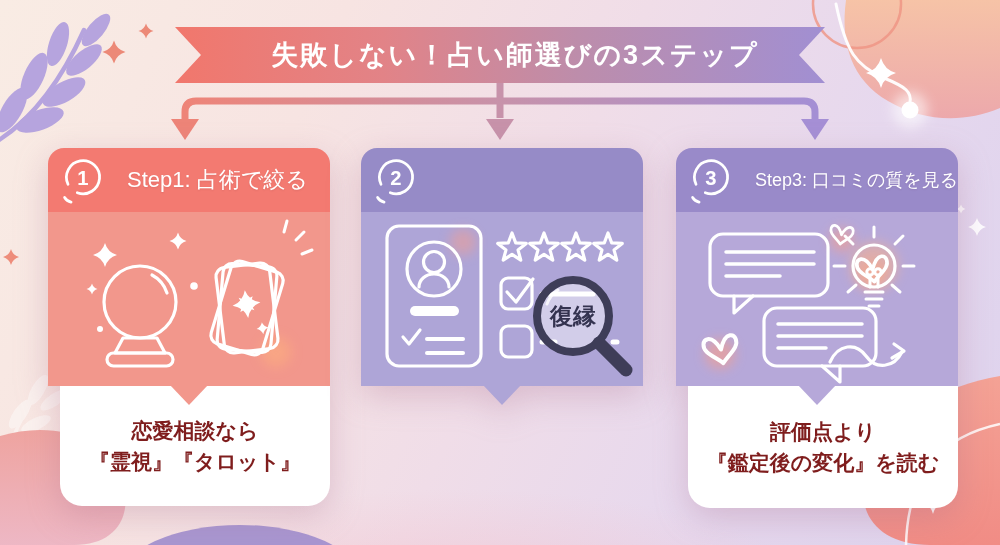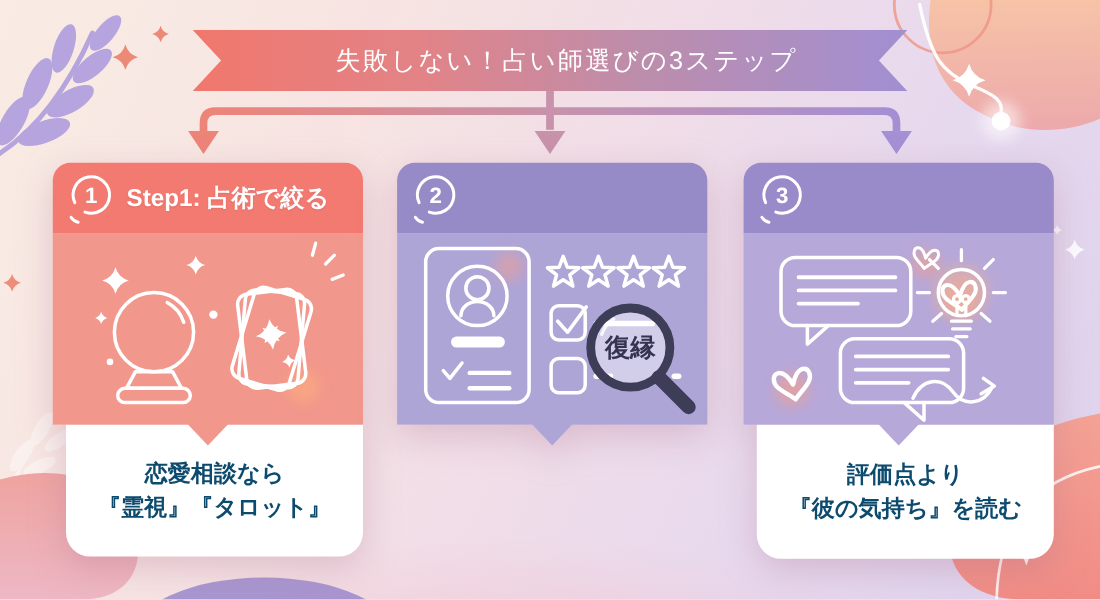--- a/index.html
+++ b/index.html
@@ -11,33 +11,33 @@
       linear-gradient(115deg,#f9ece4 0%,#f7e4e2 28%,#f0dde8 52%,#e6d8ee 75%,#ddd2ed 100%);
   }
   .decor-svg{position:absolute;left:0;top:0;width:1000px;height:545px;display:block;}
   
   .ribbon{
     position:absolute;left:175px;top:27px;width:650px;height:56px;
     display:flex;align-items:center;justify-content:center;
     background:linear-gradient(90deg,#f1776c 0%,#e28387 32%,#bd8dab 62%,#a18fd2 100%);
     clip-path:polygon(0 0,100% 0,calc(100% - 26px) 50%,100% 100%,0 100%,26px 50%);
   }
-  .ribbon-title{color:#fff;font-size:23px;font-weight:400;letter-spacing:2px;white-space:nowrap;margin-left:30px;}
+  .ribbon-title{color:#fff;font-size:27px;font-weight:700;letter-spacing:2px;white-space:nowrap;margin-left:30px;}
   
   .card{position:absolute;top:148px;width:282px;filter:drop-shadow(0 10px 16px rgba(168,108,138,.30));}
   .card-header{height:64px;border-radius:16px 16px 0 0;display:flex;align-items:center;padding:0 10px 0 12px;gap:9px;}
-  .card-title{color:#fff;font-size:22px;font-weight:700;white-space:nowrap;text-shadow:0 1px 2px rgba(90,40,60,.12);}
+  .card-title{color:#fff;font-size:22px;font-weight:400;white-space:nowrap;text-shadow:0 1px 2px rgba(90,40,60,.12);margin-left:12px;}
   .card-body{height:174px;position:relative;}
   .icon-svg{position:absolute;inset:0;width:100%;height:100%;}
   .card-tail{position:absolute;left:50%;bottom:-19px;transform:translateX(-50%);
     width:0;height:0;border:solid transparent;border-width:20px 19px 0 19px;z-index:5;}
   .card-text{
     min-height:120px;background:#fff;border-radius:0 0 22px 22px;
     display:flex;align-items:center;justify-content:center;text-align:center;
-    font-weight:700;color:#0c4a6e;font-size:21px;line-height:1.48;
+    font-weight:700;color:#7f1d1d;font-size:21px;line-height:1.48;
     white-space:pre-line;padding:14px 6px;box-sizing:border-box;margin-left:12px;
   }
   .c1{left:48px}  .c2{left:361px} .c3{left:676px}
   .c1 .card-header{background:#f37a71} .c1 .card-body{background:#f2978c} .c1 .card-tail{border-top-color:#f2978c}
   .c2 .card-header{background:#968bc7} .c2 .card-body{background:#aea5d7} .c2 .card-tail{border-top-color:#aea5d7}
   .c3 .card-header{background:#998ac9} .c3 .card-body{background:#b6a8d9} .c3 .card-tail{border-top-color:#b6a8d9}
   .c2 .card-text{min-height:130px}
   .c3 .card-text{min-height:122px}
   .c3 .card-title{font-size:18px}
   .badge{flex:0 0 auto;overflow:visible;}
@@ -231,20 +231,21 @@
     </div>
   </div>
 
   <div class="card c3">
     <div class="card-header">
       <svg class="badge" width="46" height="52" viewBox="0 0 50 52">
         <path d="M8.7,30.6 A18,18 0 1 1 18.8,39.9" fill="none" stroke="#fff" stroke-width="3" stroke-linecap="round"></path>
         <path d="M5,45 Q7.5,49 12,50" fill="none" stroke="#fff" stroke-width="3" stroke-linecap="round"></path>
         <text x="25" y="31" text-anchor="middle" font-size="22" font-weight="bold" fill="#fff">3</text>
       </svg>
+      <div class="card-title">Step3: 口コミの質を見る</div>
     </div>
     <div class="card-body">
       <svg class="icon-svg" viewBox="0 0 282 174">
         <circle cx="166" cy="28" r="12" fill="#ff9d82" opacity="0.55" filter="url(#softblur)"></circle>
         <circle cx="196" cy="62" r="14" fill="#ff9d82" opacity="0.55" filter="url(#softblur)"></circle>
         <circle cx="44" cy="142" r="15" fill="#ff9d82" opacity="0.55" filter="url(#softblur)"></circle>
         <circle cx="198" cy="54" r="24" fill="#ffb285" opacity="0.5" filter="url(#softblur)"></circle>
         <g stroke="#fff" stroke-width="3.2" fill="none" stroke-linecap="round" stroke-linejoin="round">
           <g>
             <rect x="34" y="22" width="118" height="62" rx="13"></rect>
@@ -269,16 +270,16 @@
           </g>
           <g>
             <path d="M154,150 C162,132 180,130 190,144 C200,158 218,156 226,140"></path>
             <path d="M218,132 L228,139 L216,146"></path>
           </g>
         </g>
       </svg>
       <div class="card-tail"></div>
     </div>
     <div class="card-text">評価点より
-『彼の気持ち』を読む</div>
+『鑑定後の変化』を読む</div>
   </div>
 
 </div>
 
 </body></html>

